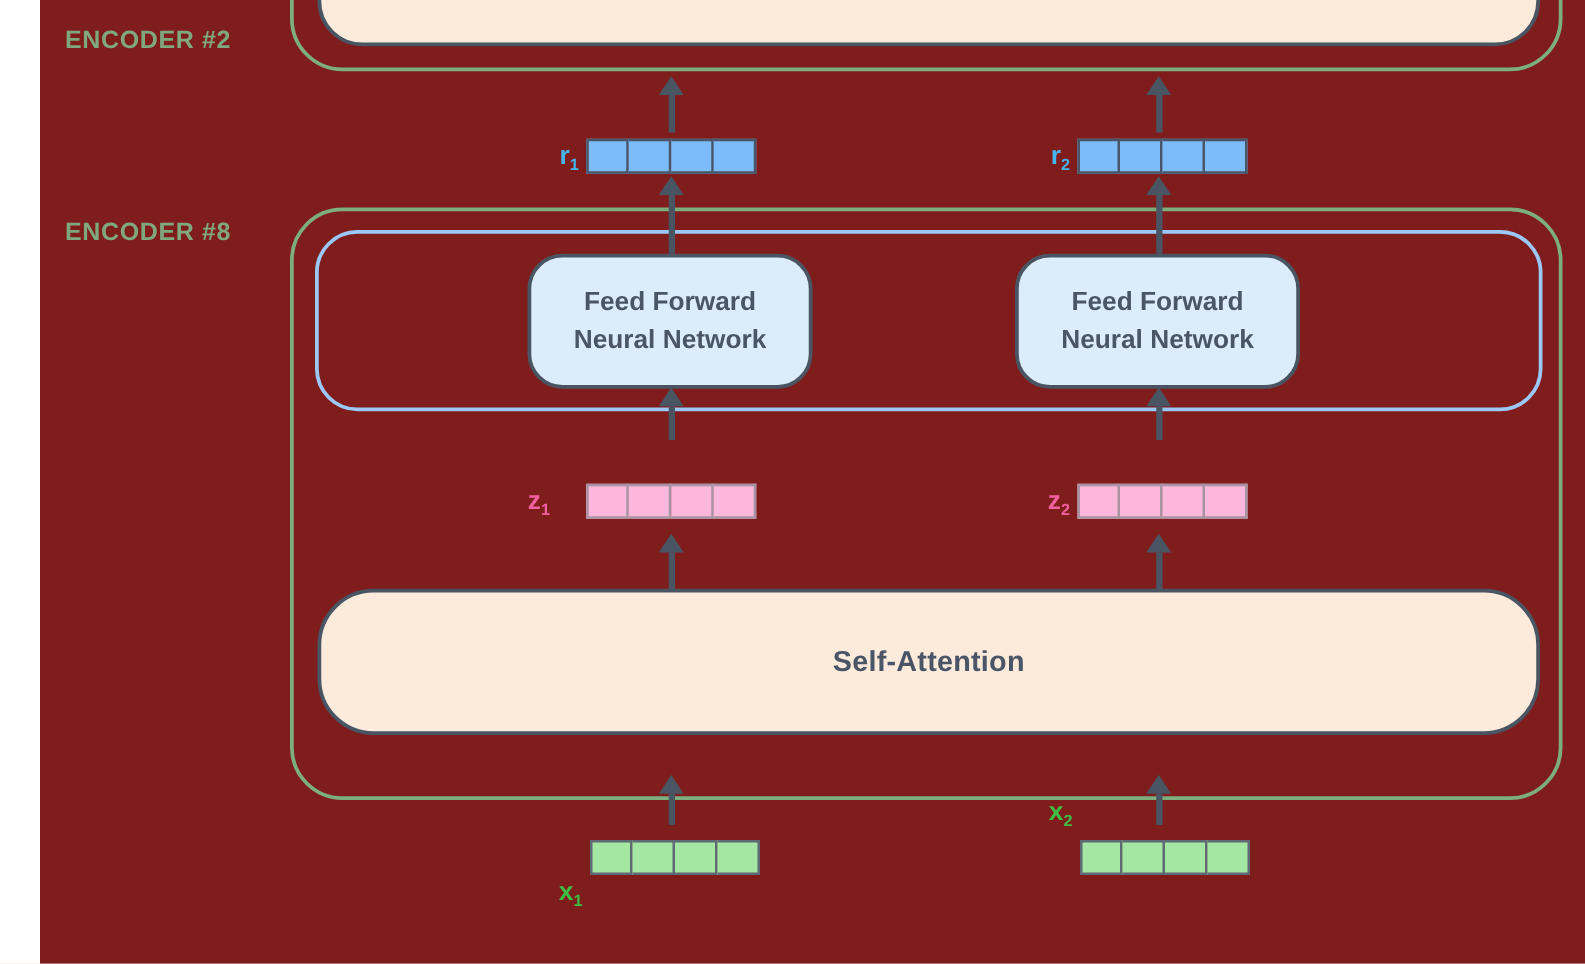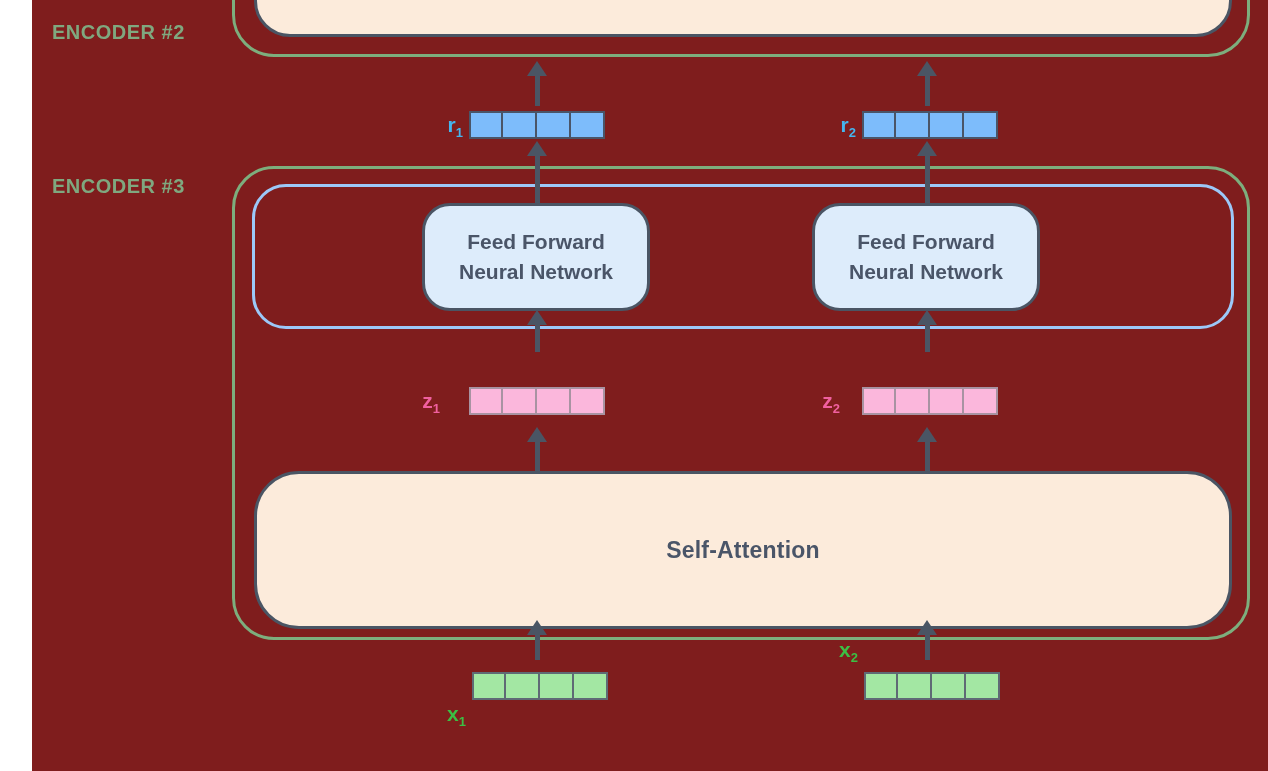--- a/index.html
+++ b/index.html
@@ -167,21 +167,21 @@
   <div class="arrow" style="left:495px; top:141px; height:62px;">
       <div class="head"></div>
       <div class="shaft"></div>
     </div>
   <div class="arrow" style="left:885px; top:141px; height:62px;">
       <div class="head"></div>
       <div class="shaft"></div>
     </div>
 
   <div class="abs encoder-box" style="left:200px; top:166px; width:1018px; height:474px;"></div>
-  <span class="enc-label" style="top:175px;">ENCODER #3</span>
+  <span class="enc-label" style="top:175px;">ENCODER #8</span>
 
   <div class="abs ffnn-container" style="left:220px; top:184px; width:982px; height:145px;"></div>
 
   <div class="abs ffnn-box" style="left:390px; top:203px; width:228px; height:108px;">
     <div>Feed Forward</div>
     <div>Neural Network</div>
   </div>
   <div class="abs ffnn-box" style="left:780px; top:203px; width:228px; height:108px;">
     <div>Feed Forward</div>
     <div>Neural Network</div>
@@ -196,38 +196,38 @@
       <div class="shaft"></div>
     </div>
 
   <span class="vec-label pink-lbl" style="left:358px; top:387px;"><span>z</span><sub>1</sub></span>
   <div class="vector pink" style="left:437px; top:387px;">
       <div class="cell"></div>
       <div class="cell"></div>
       <div class="cell"></div>
       <div class="cell"></div>
     </div>
-  <span class="vec-label pink-lbl" style="left:774px; top:387px;text-align:center;"><span>z</span><sub>2</sub></span>
+  <span class="vec-label pink-lbl" style="left:774px; top:387px;"><span>z</span><sub>2</sub></span>
   <div class="vector pink" style="left:830px; top:387px;">
       <div class="cell"></div>
       <div class="cell"></div>
       <div class="cell"></div>
       <div class="cell"></div>
     </div>
 
   <div class="arrow" style="left:495px; top:427px; height:45px;">
       <div class="head"></div>
       <div class="shaft"></div>
     </div>
   <div class="arrow" style="left:885px; top:427px; height:45px;">
       <div class="head"></div>
       <div class="shaft"></div>
     </div>
 
-  <div class="abs peach-box" style="left:222px; top:471px; width:978px; height:158px; border-radius:45px;">
+  <div class="abs peach-box" style="left:222px; top:471px; width:978px; height:117px; border-radius:45px;">
     <span>Self-Attention</span>
   </div>
 
   <div class="arrow" style="left:495px; top:620px; height:40px;">
       <div class="head"></div>
       <div class="shaft"></div>
     </div>
   <div class="arrow" style="left:885px; top:620px; height:40px;">
       <div class="head"></div>
       <div class="shaft"></div>

